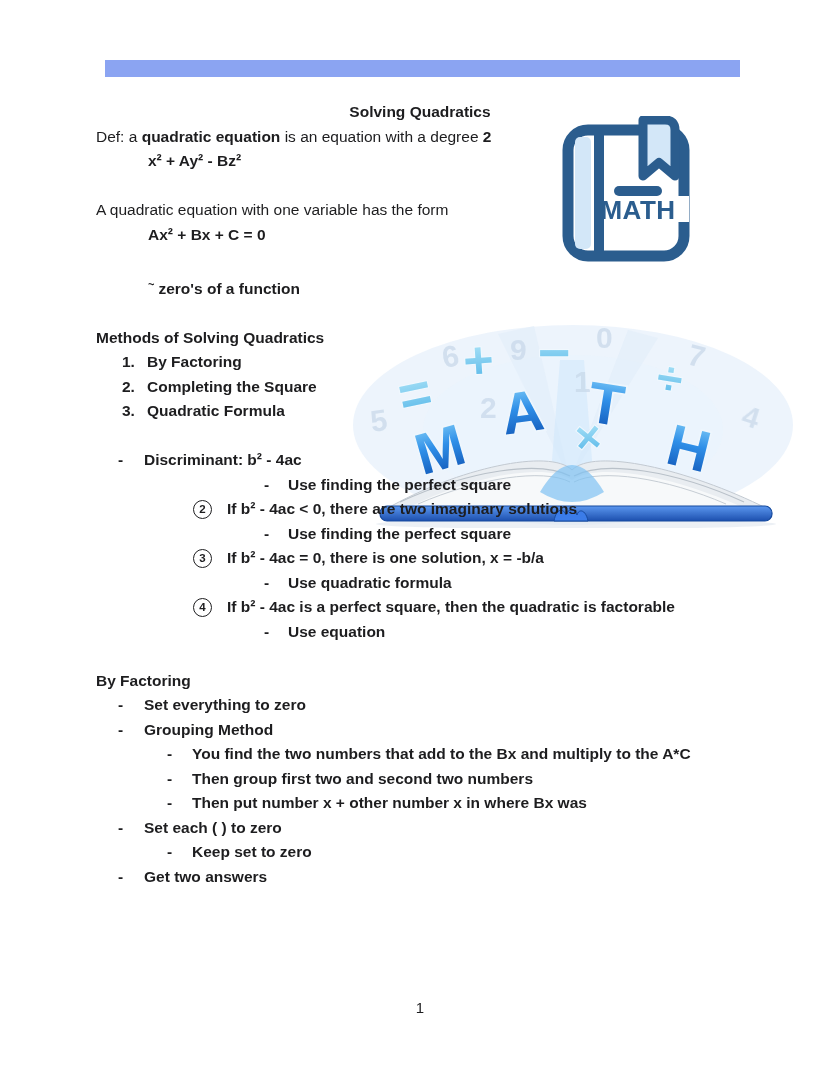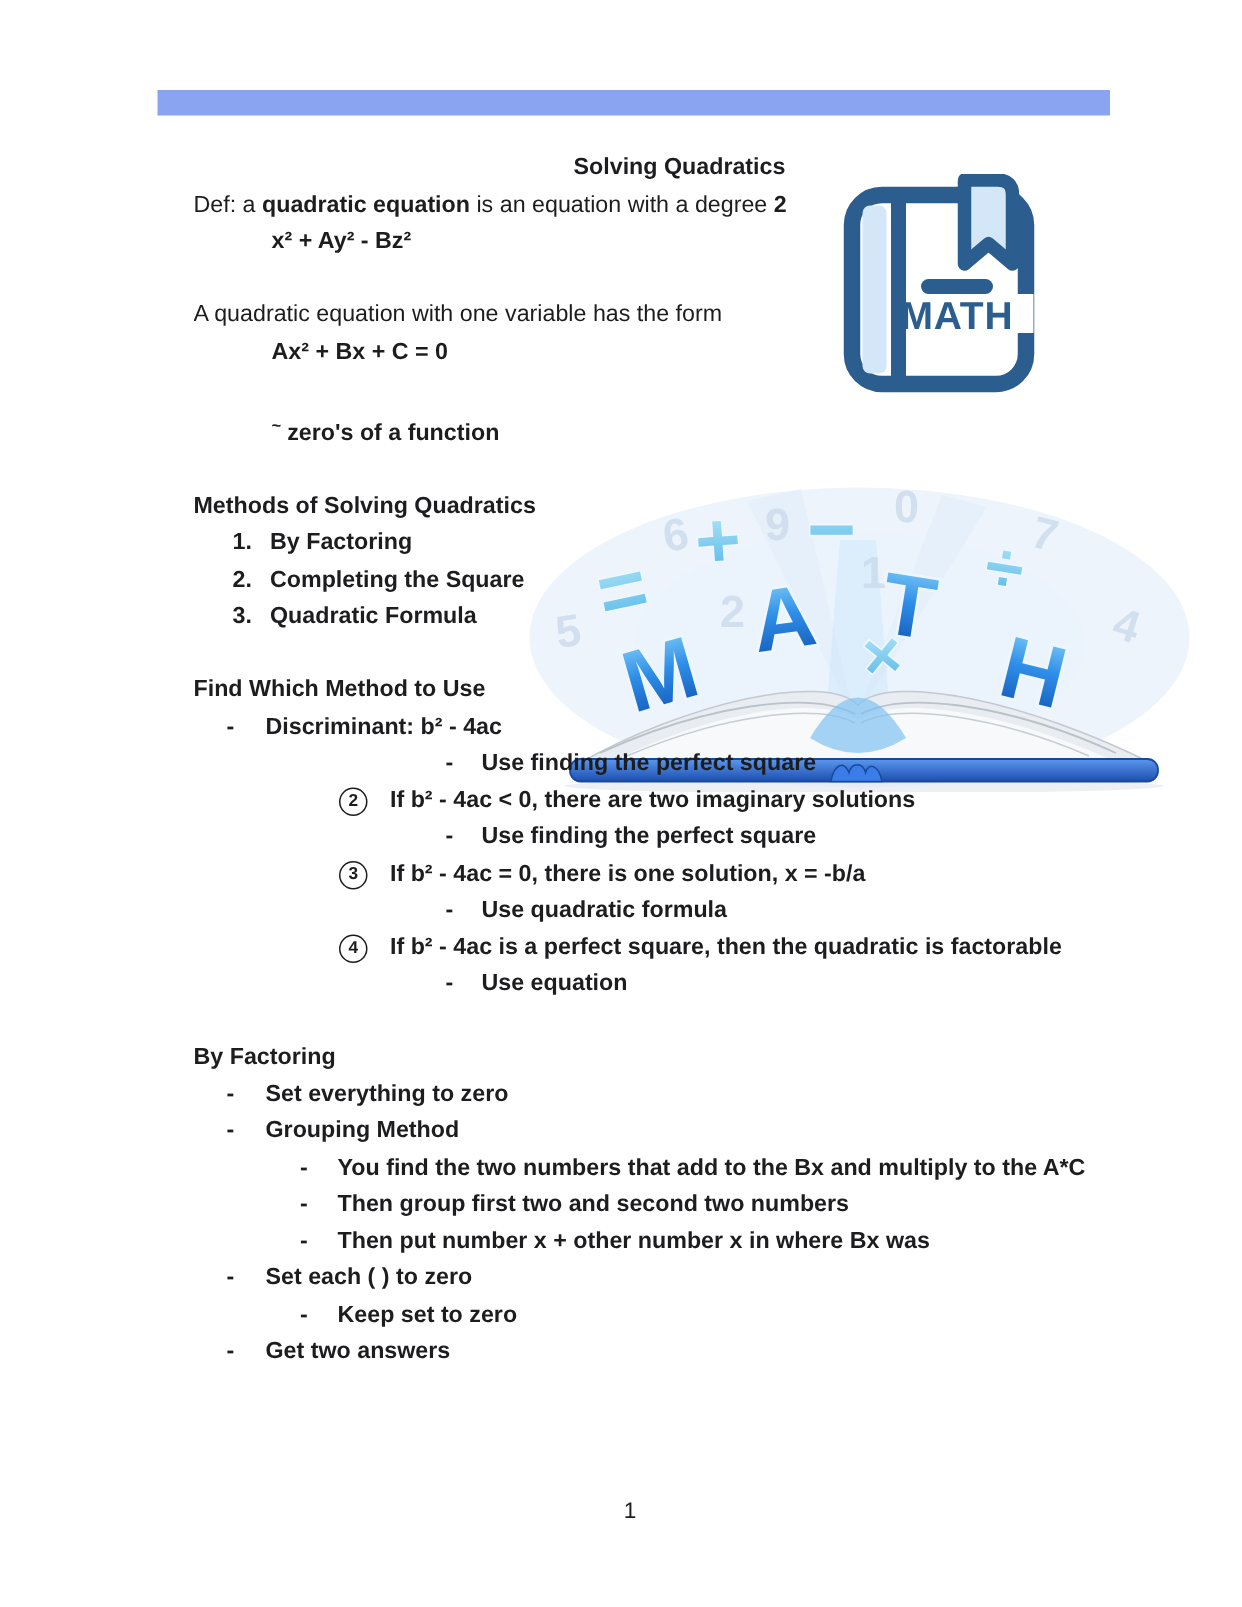--- a/index.html
+++ b/index.html
@@ -1,19 +1,19 @@
 <!DOCTYPE html>
 <html><head>
 <meta charset="utf-8">
 <style>
   html,body{margin:0;padding:0;background:#ffffff;}
   .page{position:relative;width:828px;height:1071px;background:#ffffff;overflow:hidden;
         font-family:"Liberation Sans","DejaVu Sans",sans-serif;color:#1d1d1f;}
   .accent-bar{position:absolute;left:105px;top:60px;width:635px;height:17px;background:#8ba4f2;}
-  .content{position:absolute;left:96px;top:100px;width:648px;font-size:15.5px;line-height:24.5px;margin-left:33px;}
+  .content{position:absolute;left:96px;top:100px;width:648px;font-size:15.5px;line-height:24.5px;}
   .ln{min-height:24.5px;white-space:nowrap;}
   .center{text-align:center;}
   .bold{font-weight:bold;}
   .ind-eq{padding-left:52px;font-weight:bold;}
   .li1{padding-left:22px;font-weight:bold;}
   .li1 .mk{display:inline-block;width:26px;}
   .num-li{padding-left:26px;font-weight:bold;}
   .num-li .mk{display:inline-block;width:25px;}
   .li2{padding-left:71px;font-weight:bold;}
   .li2 .mk{display:inline-block;width:25px;}
@@ -120,21 +120,20 @@
 
     <div class="blank"></div>
 
     <div class="ln bold">Methods of Solving Quadratics</div>
     <div class="ln num-li"><span class="mk">1.</span><span>By Factoring</span></div>
     <div class="ln num-li"><span class="mk">2.</span><span>Completing the Square</span></div>
     <div class="ln num-li"><span class="mk">3.</span><span>Quadratic Formula</span></div>
 
     <div class="blank"></div>
 
-    <div class="ln bold">Find Which Method to Use</div>
     <div class="ln li1"><span class="mk">-</span><span>Discriminant: b² - 4ac</span></div>
 
     <div class="ln case-sub"><span class="mk">-</span><span>Use finding the perfect square</span></div>
 
     <div class="ln case"><span class="mkc"><span class="cnum">2</span></span><span>If b² - 4ac &lt; 0, there are two imaginary solutions</span></div>
     <div class="ln case-sub"><span class="mk">-</span><span>Use finding the perfect square</span></div>
 
     <div class="ln case"><span class="mkc"><span class="cnum">3</span></span><span>If b² - 4ac = 0, there is one solution, x = -b/a</span></div>
     <div class="ln case-sub"><span class="mk">-</span><span>Use quadratic formula</span></div>
 

